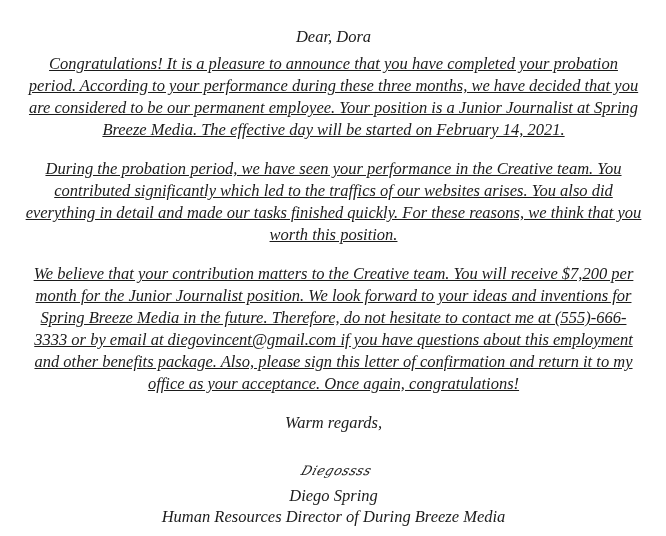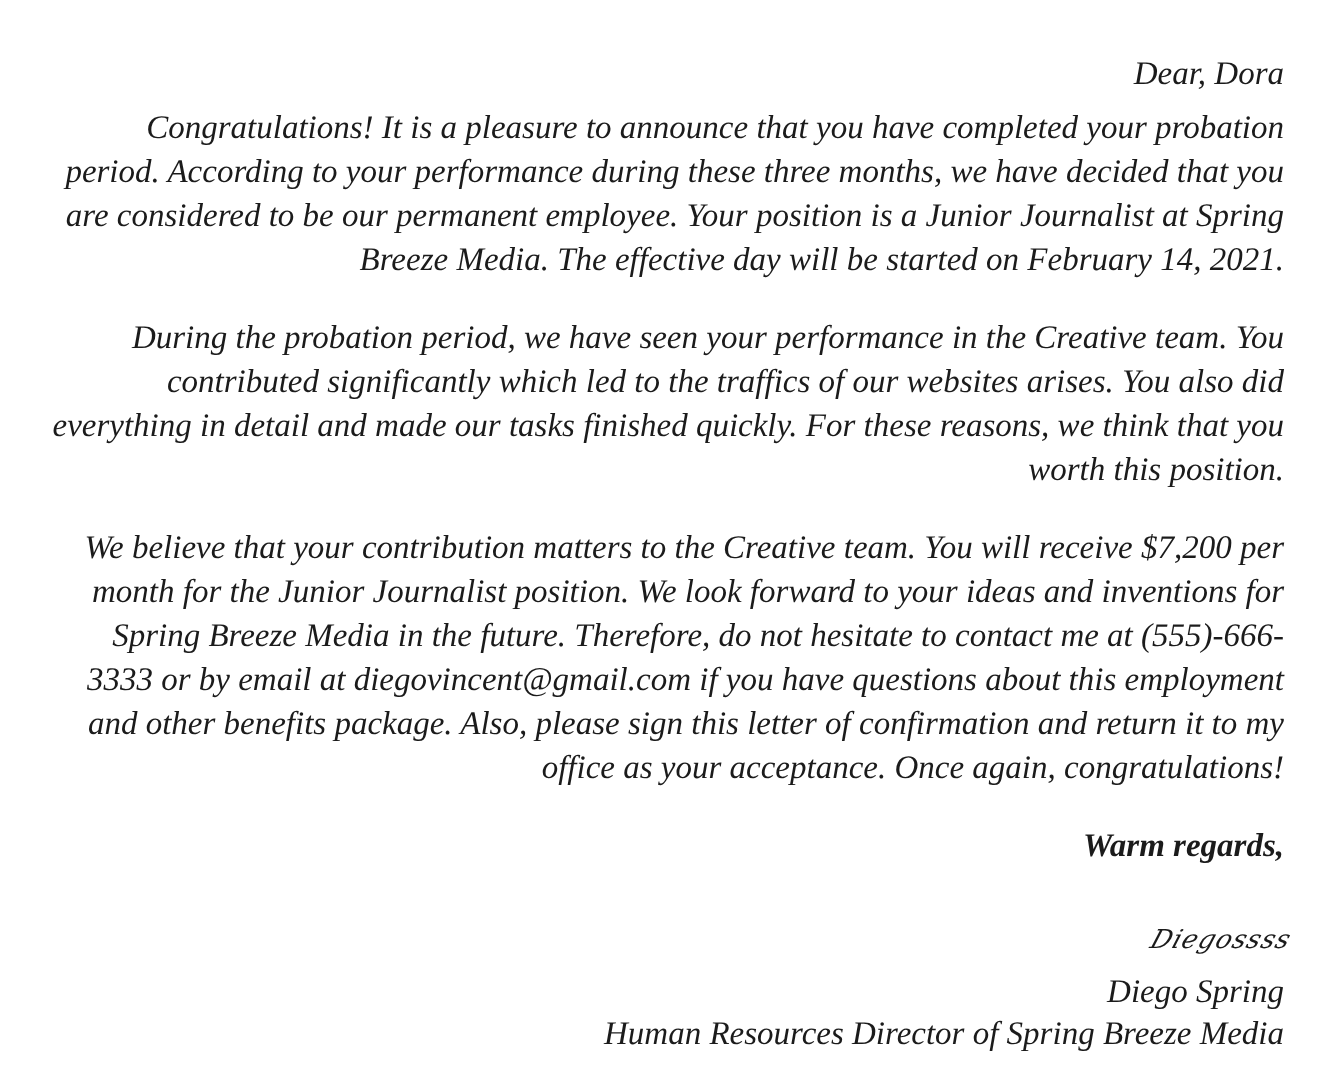--- a/index.html
+++ b/index.html
@@ -16,26 +16,26 @@
     box-sizing: border-box;
     width: 666px;
     height: 536px;
     padding: 26px 24px 0 25px;
     background: #ffffff;
     font-family: "Liberation Serif", serif;
     font-style: italic;
     font-size: 16.5px;
     line-height: 22px;
     color: #1b1b1b;
-    text-align: right;
+    text-align: center;
   }
   p { margin: 0; }
   .salutation { margin-bottom: 5px; }
-  .para { margin-bottom: 17px; }
-  .closing { margin-bottom: 26px; font-weight: bold; }
+  .para { margin-bottom: 17px; text-decoration: underline; }
+  .closing { margin-bottom: 26px; }
   .signature {
     font-family: "DejaVu Serif", serif;
     font-style: italic;
     font-size: 13px;
     letter-spacing: 0.5px;
     transform: skewX(-18deg);
     transform-origin: left bottom;
     margin-bottom: 5px;
     height: 20px;
   }
@@ -52,14 +52,14 @@
   <p class="para">During the probation period, we have seen your performance in the Creative team. You contributed significantly which led to the traffics of our websites arises. You also did everything in detail and made our tasks finished quickly. For these reasons, we think that you worth this position.</p>
 
   <p class="para">We believe that your contribution matters to the Creative team. You will receive $7,200 per month for the Junior Journalist position. We look forward to your ideas and inventions for Spring Breeze Media in the future. Therefore, do not hesitate to contact me at (555)-666-3333 or by email at diegovincent@gmail.com if you have questions about this employment and other benefits package. Also, please sign this letter of confirmation and return it to my office as your acceptance.  Once again, congratulations!</p>
 
   <p class="closing">Warm regards,</p>
 
   <p class="signature">Diegossss</p>
 
   <p class="signer-name">Diego Spring</p>
 
-  <p class="signer-title">Human Resources Director of Spring Breeze Media</p>
+  <p class="signer-title">Human Resources Director of During Breeze Media</p>
 </div>
 
 </body></html>

